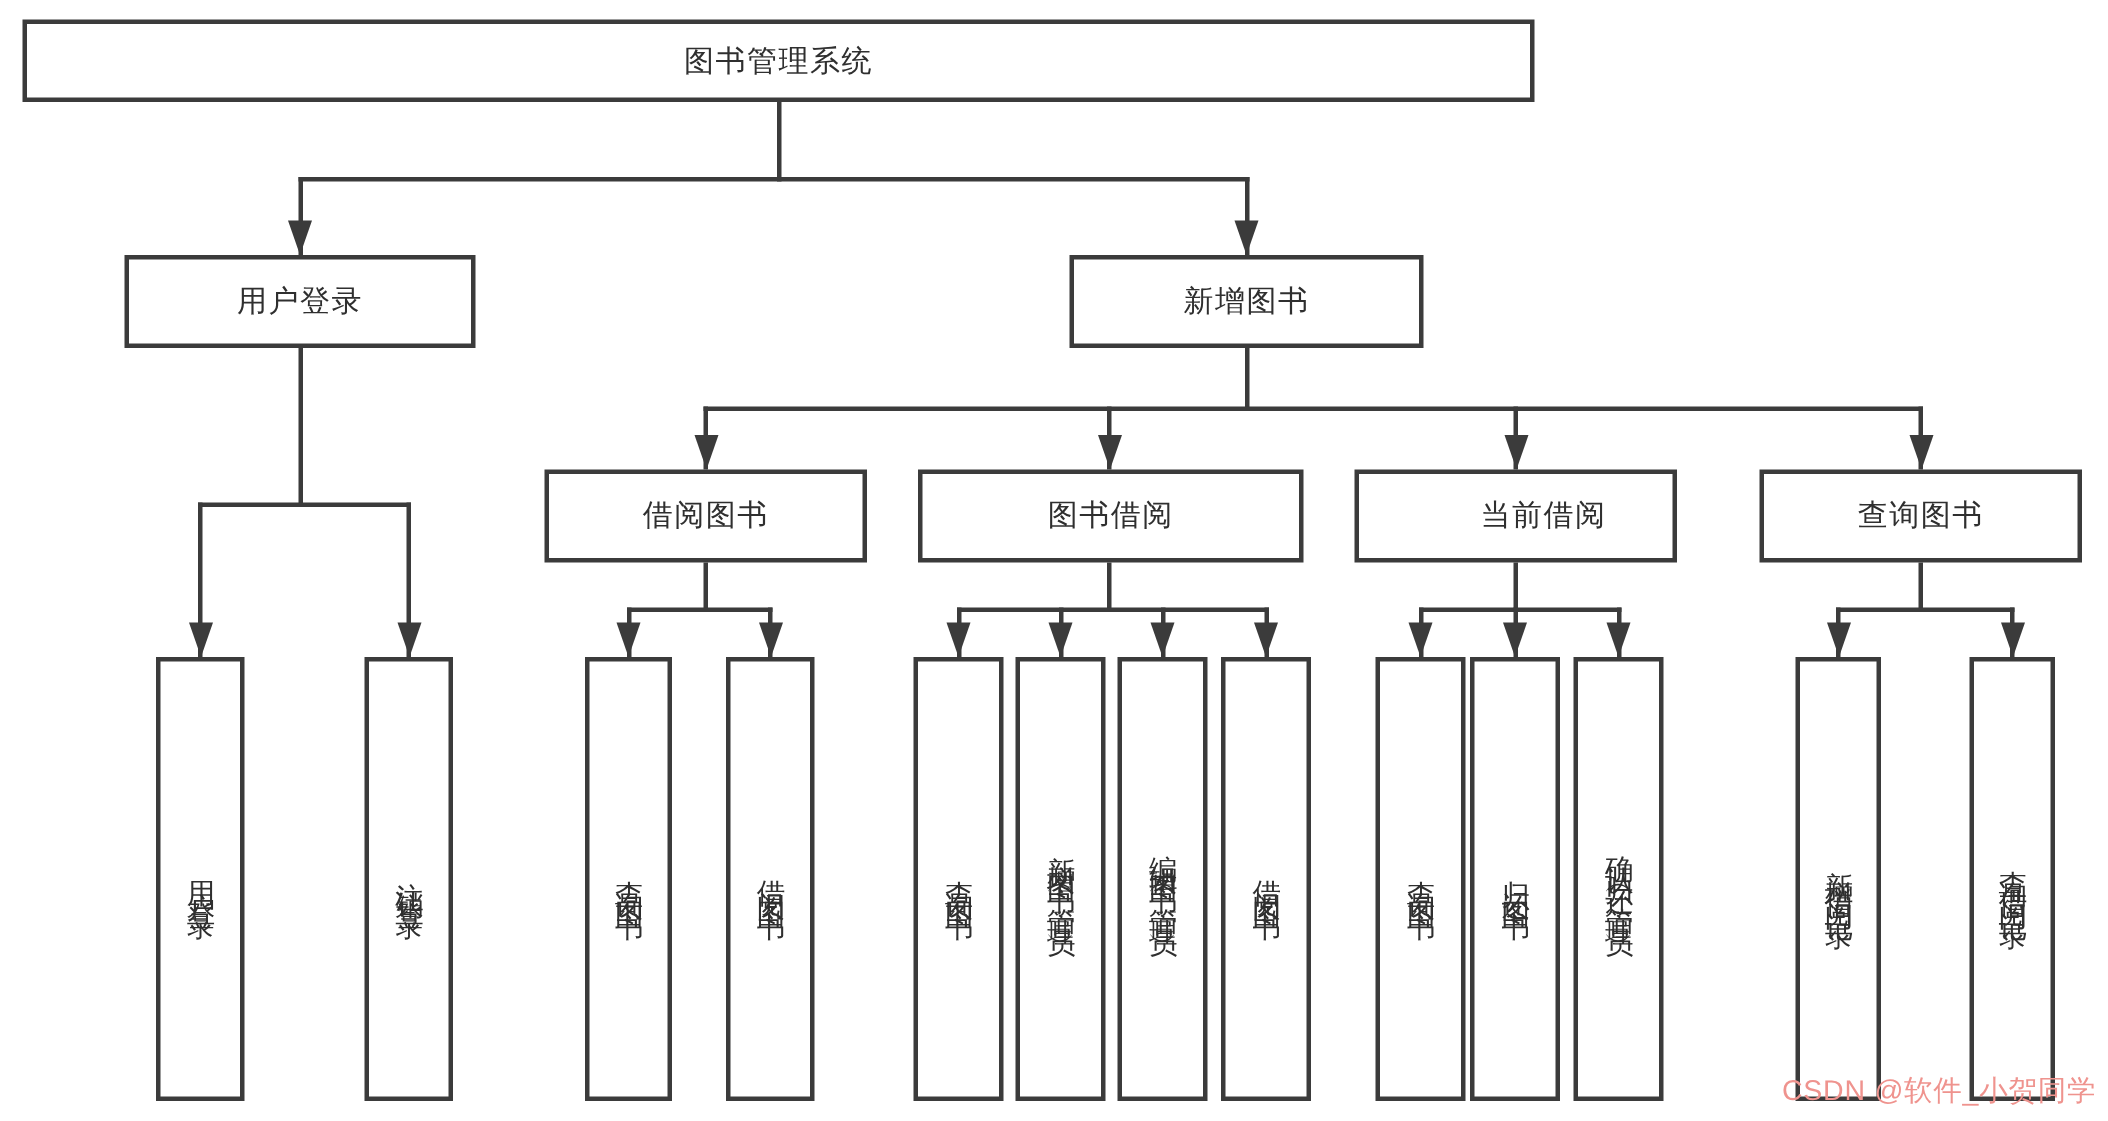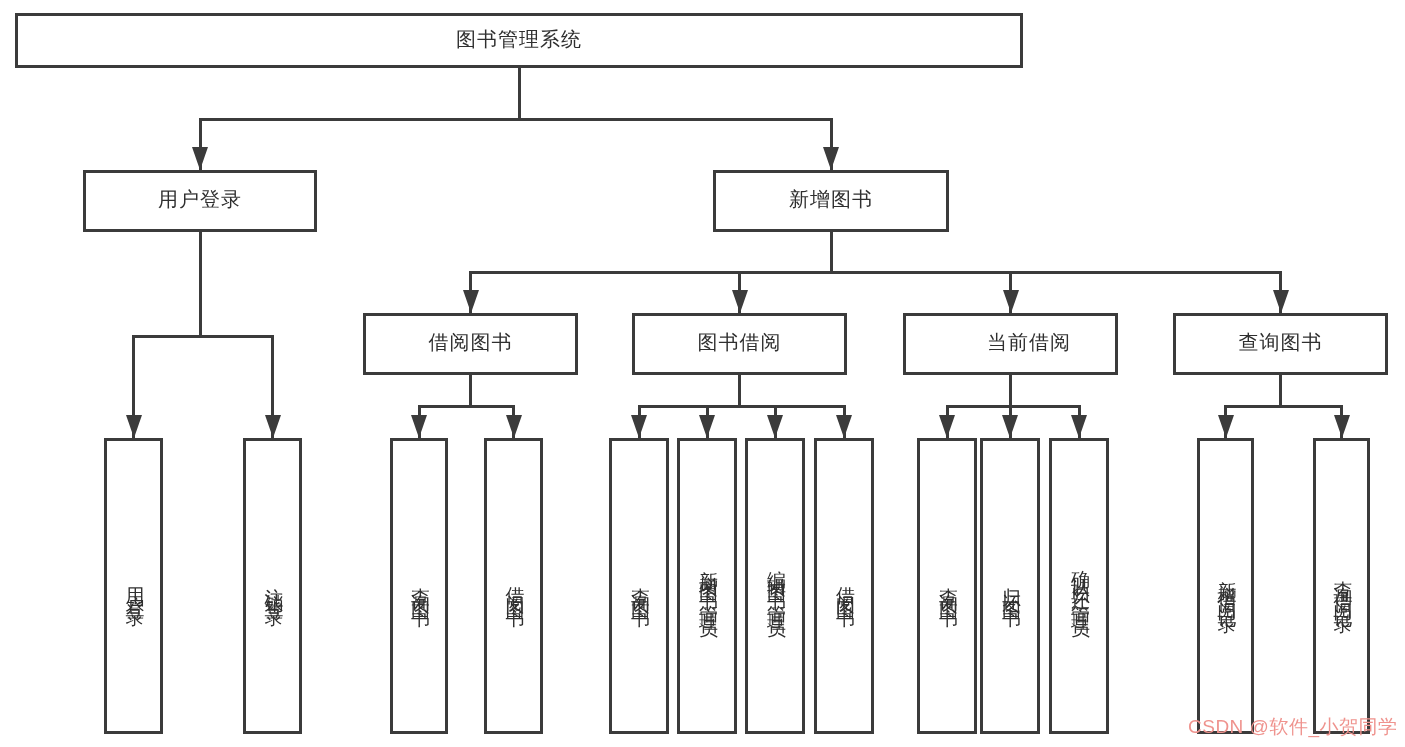--- a/index.html
+++ b/index.html
@@ -17,21 +17,20 @@
   }
   .node {
     position: absolute;
     box-sizing: border-box;
     background: #ffffff;
     border: 3px solid #3b3b3b;
     display: flex;
     align-items: center;
     justify-content: center;
     text-align: left;
-    font-family: Liberation Mono, monospace;
   }
   .node.h {
     font-size: 20px;
     letter-spacing: 1px;
     line-height: 1;
   }
   .node.v {
     writing-mode: vertical-rl;
     text-orientation: mixed;
     font-size: 19px;
@@ -61,21 +60,21 @@
 </style>
 </head>
 <body>
 
 <div class="canvas">
   <div id="diagram">
       <div class="node h" style="left: 15px; top: 13px; width: 1008px; height: 55px; border-color: rgb(59, 59, 59); color: rgb(47, 47, 47);">图书管理系统</div>
       <div class="node h" style="left: 83px; top: 170px; width: 234px; height: 62px; border-color: rgb(59, 59, 59); color: rgb(47, 47, 47);">用户登录</div>
       <div class="node h" style="left: 713px; top: 170px; width: 236px; height: 62px; border-color: rgb(59, 59, 59); color: rgb(47, 47, 47);">新增图书</div>
       <div class="node h" style="left: 363px; top: 313px; width: 215px; height: 62px; border-color: rgb(59, 59, 59); color: rgb(47, 47, 47);">借阅图书</div>
-      <div class="node h" style="left: 632px; top: 313px; width: 215px; height: 62px; border-color: rgb(59, 59, 59); color: rgb(47, 47, 47);">图书借阅</div>
+      <div class="node h" style="left: 612px; top: 313px; width: 257px; height: 62px; border-color: rgb(59, 59, 59); color: rgb(47, 47, 47);">图书借阅</div>
       <div class="node h" style="left: 903px; top: 313px; width: 215px; height: 62px; border-color: rgb(59, 59, 59); color: rgb(47, 47, 47); padding-left: 37px;">当前借阅</div>
       <div class="node h" style="left: 1173px; top: 313px; width: 215px; height: 62px; border-color: rgb(59, 59, 59); color: rgb(47, 47, 47);">查询图书</div>
       <div class="node v" style="left: 104px; top: 438px; width: 59px; height: 296px; border-color: rgb(59, 59, 59); color: rgb(47, 47, 47);">用户登录</div>
       <div class="node v" style="left: 243px; top: 438px; width: 59px; height: 296px; border-color: rgb(59, 59, 59); color: rgb(47, 47, 47);">注销登录</div>
       <div class="node v" style="left: 390px; top: 438px; width: 58px; height: 296px; border-color: rgb(59, 59, 59); color: rgb(47, 47, 47);">查询图书</div>
       <div class="node v" style="left: 484px; top: 438px; width: 59px; height: 296px; border-color: rgb(59, 59, 59); color: rgb(47, 47, 47);">借阅图书</div>
       <div class="node v" style="left: 609px; top: 438px; width: 60px; height: 296px; border-color: rgb(59, 59, 59); color: rgb(47, 47, 47);">查询图书</div>
       <div class="node v" style="left: 677px; top: 438px; width: 60px; height: 296px; border-color: rgb(59, 59, 59); color: rgb(47, 47, 47);">新增图书（管理员）</div>
       <div class="node v" style="left: 745px; top: 438px; width: 60px; height: 296px; border-color: rgb(59, 59, 59); color: rgb(47, 47, 47);">编辑图书（管理员）</div>
       <div class="node v" style="left: 814px; top: 438px; width: 60px; height: 296px; border-color: rgb(59, 59, 59); color: rgb(47, 47, 47);">借阅图书</div>

